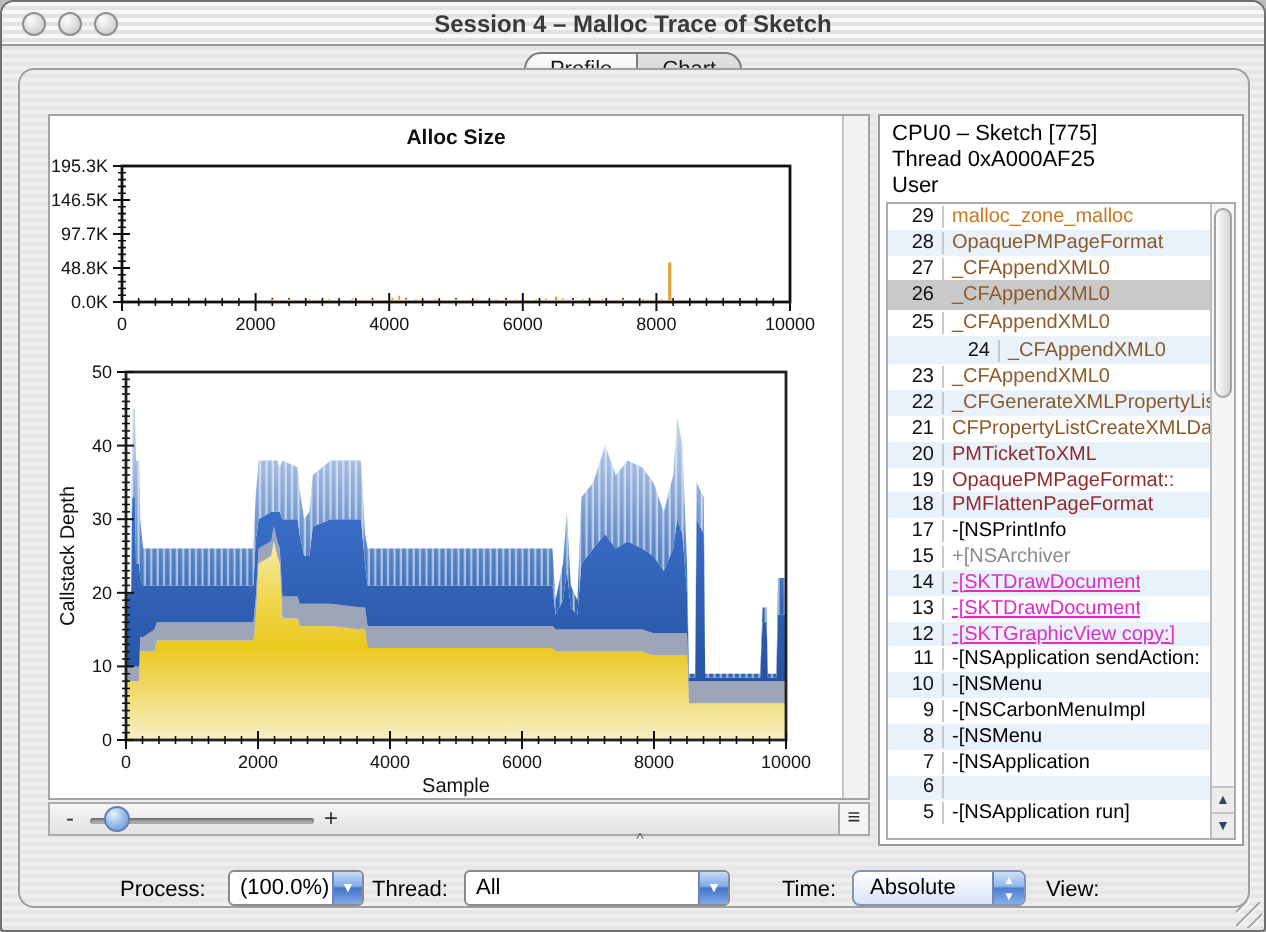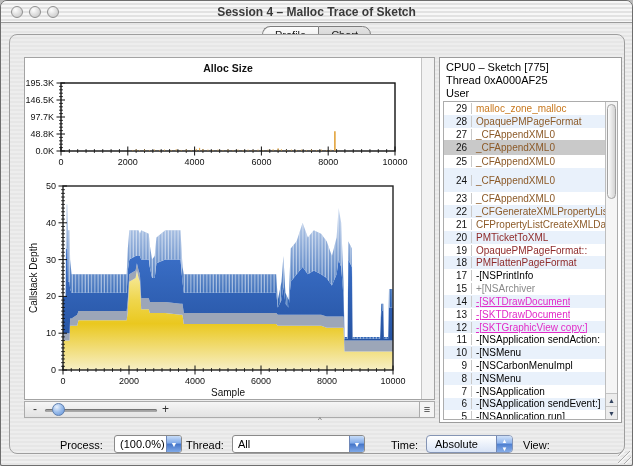--- a/index.html
+++ b/index.html
@@ -388,21 +388,21 @@
               <span class="lbl" style="color: rgb(140, 90, 40);">_CFAppendXML0</span>
             </div>
             <div class="srow sel" style="height: 15px;">
               <span class="num">26</span>
               <span class="lbl" style="color: rgb(140, 90, 40);">_CFAppendXML0</span>
             </div>
             <div class="srow" style="height: 12.84px;">
               <span class="num">25</span>
               <span class="lbl" style="color: rgb(140, 90, 40);">_CFAppendXML0</span>
             </div>
-            <div class="srow alt" style="height: 24px;">
+            <div class="srow alt" style="height: 14px; padding-left: 28px;">
               <span class="num">24</span>
               <span class="lbl" style="color: rgb(140, 90, 40);">_CFAppendXML0</span>
             </div>
             <div class="srow" style="height: 12.84px;">
               <span class="num">23</span>
               <span class="lbl" style="color: rgb(140, 90, 40);">_CFAppendXML0</span>
             </div>
             <div class="srow alt" style="height: 12.84px;">
               <span class="num">22</span>
               <span class="lbl" style="color: rgb(140, 90, 40);">_CFGenerateXMLPropertyListT</span>
@@ -458,25 +458,24 @@
             <div class="srow alt" style="height: 12.84px;">
               <span class="num">8</span>
               <span class="lbl" style="color: rgb(0, 0, 0);">-[NSMenu</span>
             </div>
             <div class="srow" style="height: 12.84px;">
               <span class="num">7</span>
               <span class="lbl" style="color: rgb(0, 0, 0);">-[NSApplication</span>
             </div>
             <div class="srow alt" style="height: 12.84px;">
               <span class="num">6</span>
-              <span class="lbl" style="color: rgb(0, 0, 0);">-[NSApplication sendEvent:]</span>
             </div>
             <div class="srow" style="height: 12.84px;">
               <span class="num">5</span>
-              <span class="lbl" style="color: rgb(0, 0, 0); text-decoration: underline;">-[NSApplication run]</span>
+              <span class="lbl" style="color: rgb(0, 0, 0);">-[NSApplication run]</span>
             </div>
           </div>
         <div id="list-sb">
           <div id="sb-thumb"></div>
           <div class="sb-arrow" style="bottom:13px">▲</div>
           <div class="sb-arrow" style="bottom:0">▼</div>
         </div>
       </div>
     </div>
 

